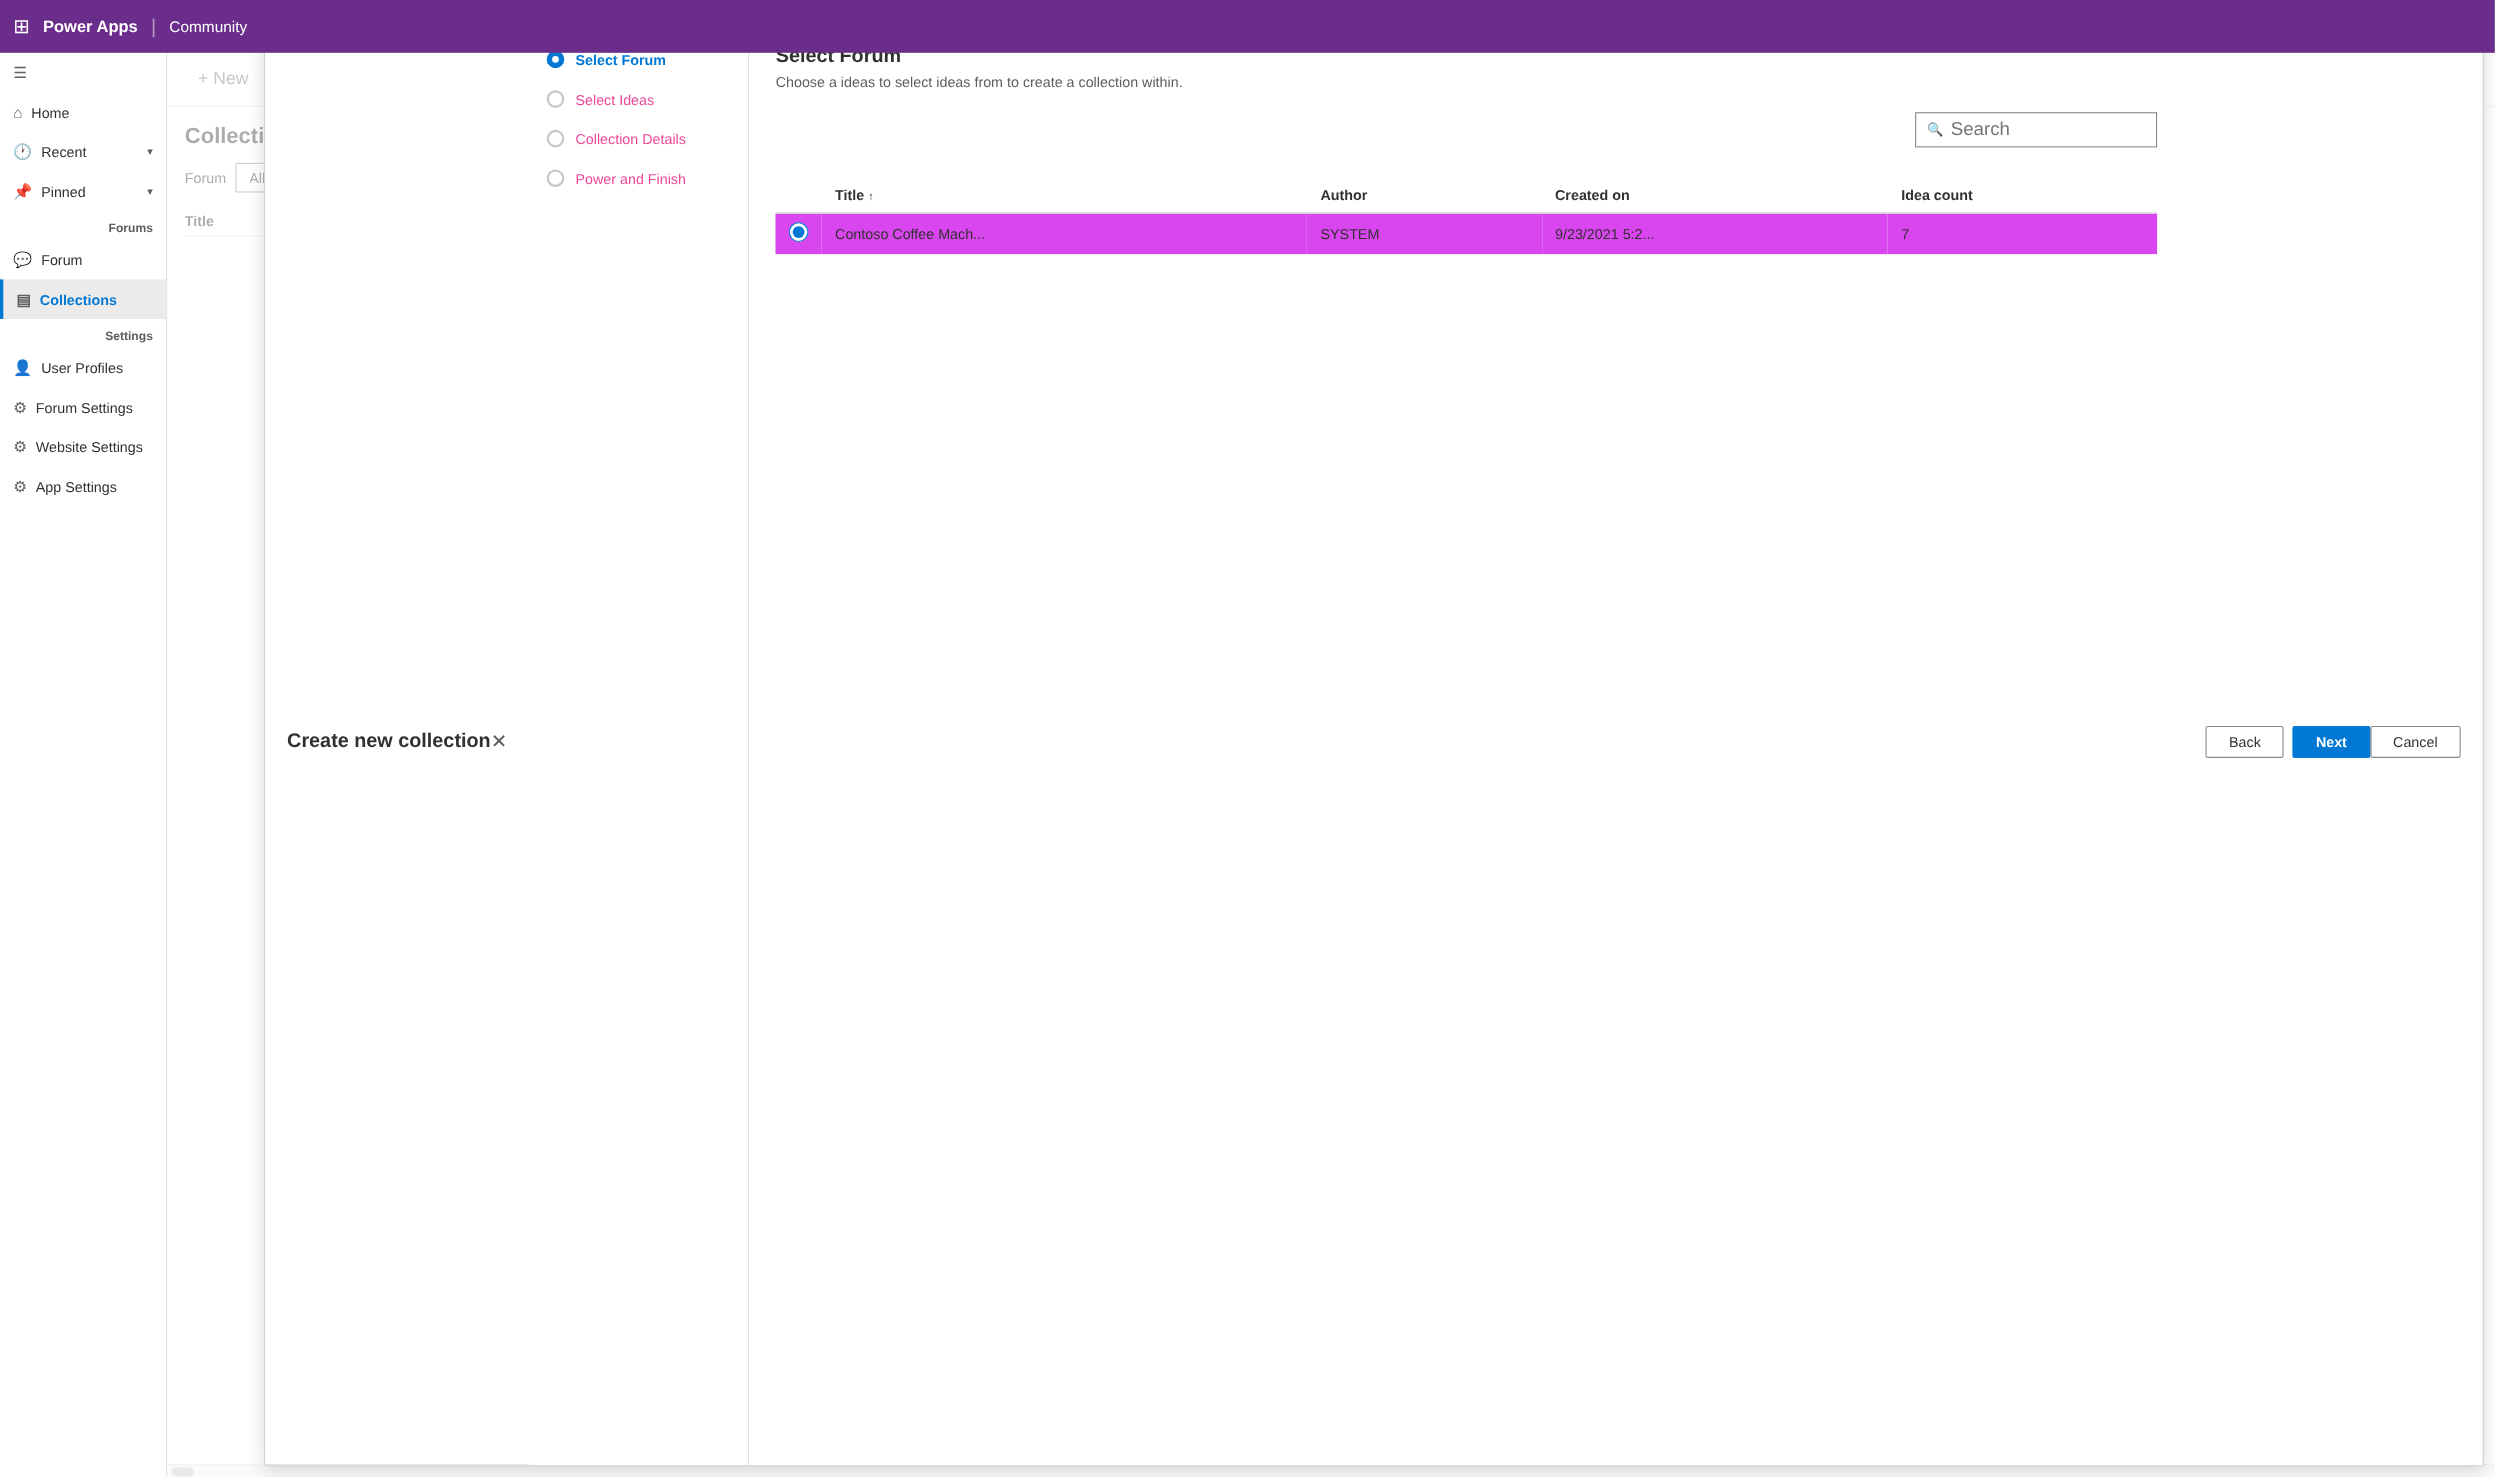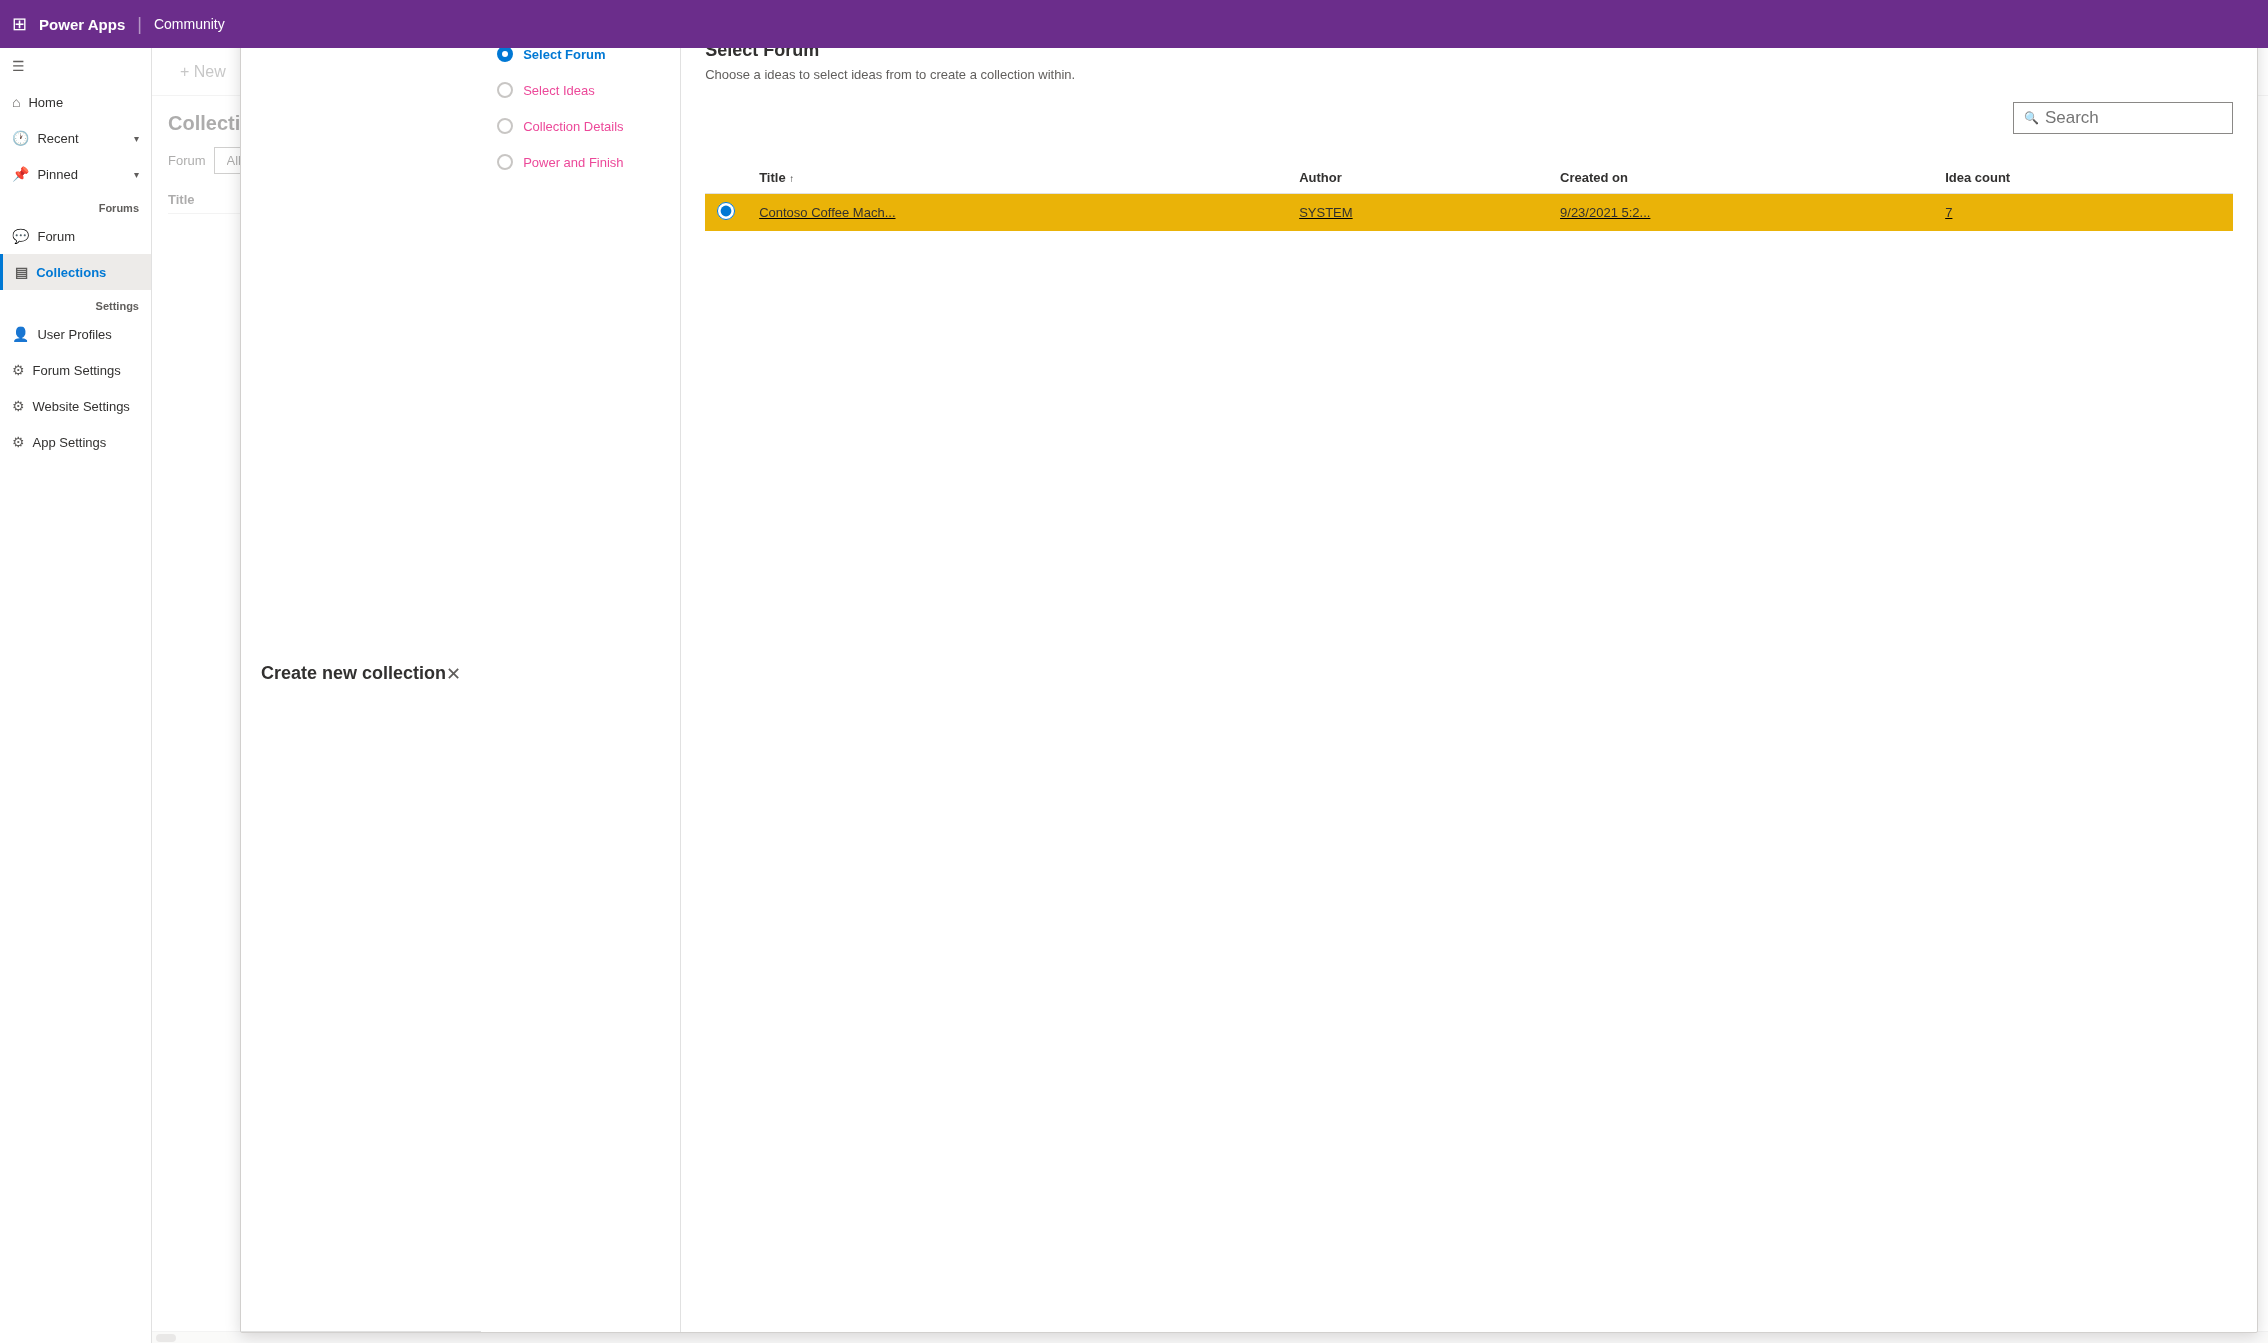--- a/index.html
+++ b/index.html
@@ -123,21 +123,21 @@
     .search-icon { color: #605e5c; font-size: 12px; }
 
     
     .forum-table { width: 100%; border-collapse: collapse; }
     .forum-table th {
       text-align: left; padding: 8px 12px; font-size: 13px; font-weight: 700;
       color: #323130; border-bottom: 1px solid #e1e1e1;
     }
     .forum-table th .sort-icon { font-size: 10px; }
     .forum-table td { padding: 8px 12px; font-size: 13px; color: #323130; }
-    .forum-table tr.selected { background: #eab308; text-decoration: underline; }
+    .forum-table tr.selected { background: #d946ef; }
     .row-radio { width: 18px; height: 18px; accent-color: #0078d4; }
 
     
     .modal-footer {
       display: flex; align-items: center; justify-content: space-between;
       padding: 12px 20px; border-top: 1px solid #e1e1e1;
     }
     .footer-left { display: flex; gap: 8px; }
     .btn {
       padding: 6px 20px; font-size: 13px; cursor: pointer; border-radius: 2px;
@@ -301,13 +301,26 @@
             <td>Contoso Coffee Mach...</td>
             <td>SYSTEM</td>
             <td>9/23/2021 5:2...</td>
             <td>7</td>
           </tr>
         </tbody>
       </table>
     </div>
   </div>
 
+  <div class="modal-footer">
+    <div class="footer-left">
+      <button class="btn btn-back">
+        <span>Back</span>
+      </button>
+      <button class="btn btn-next">
+        <span>Next</span>
+      </button>
+    </div>
+    <button class="btn btn-cancel">
+      <span>Cancel</span>
+    </button>
+  </div>
 </div>
 
 </body></html>

